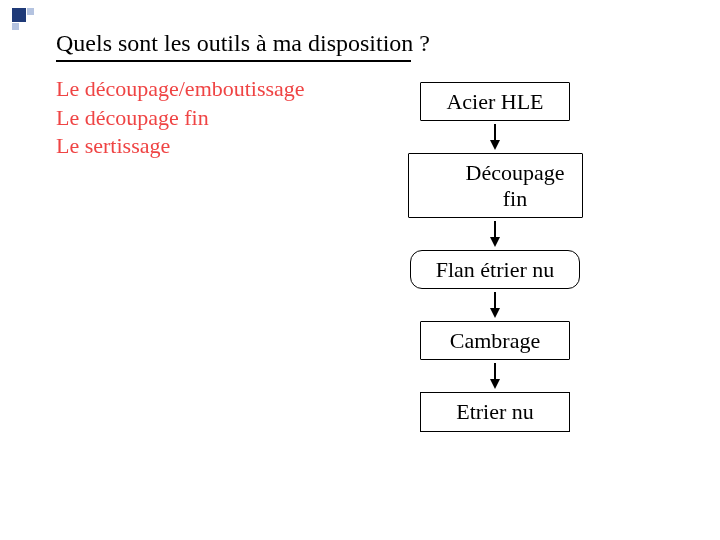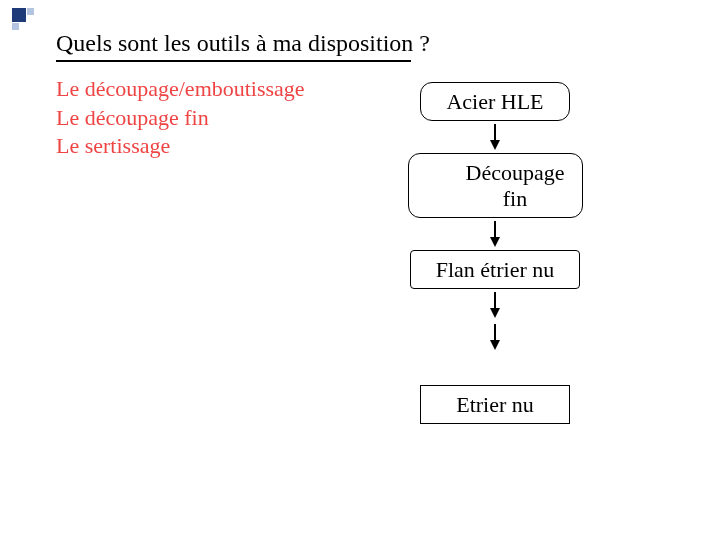--- a/index.html
+++ b/index.html
@@ -65,26 +65,26 @@
     align-items: center;
   }
   .box {
     border: 1.5px solid #000;
     text-align: center;
     font-size: 22px;
     padding: 6px 4px;
     line-height: 1.15;
     min-width: 150px;
   }
-  .box.rounded { border-radius: 12px; }
+  .box.rounded { border-radius: 1px; }
   .box-hle   { width: 150px; }
   .box-dec   { width: 175px; padding-left: 44px; }
-  .box-flan  { width: 170px; border-radius: 4px; }
+  .box-flan  { width: 170px; border-radius: 12px; }
   .box-camb  { width: 150px; }
-  .box-etr   { width: 150px; border-radius: 0; margin-top: 32px; }
+  .box-etr   { width: 150px; border-radius: 0; }
   .arrow {
     height: 28px;
     display: flex;
     align-items: center;
     justify-content: center;
     margin: 2px 0;
   }
   .arrow svg { display: block; }
 </style>
 </head>
@@ -127,20 +127,21 @@
 
   <div class="box box-flan">Flan étrier nu</div>
 
   <div class="arrow">
     <svg width="14" height="26">
         <line x1="7" y1="0" x2="7" y2="18" stroke="#000" stroke-width="2"></line>
         <polygon points="7,26 2,16 12,16" fill="#000"></polygon>
       </svg>
   </div>
 
+  <div class="box rounded box-camb">Cambrage</div>
 
   <div class="arrow">
     <svg width="14" height="26">
         <line x1="7" y1="0" x2="7" y2="18" stroke="#000" stroke-width="2"></line>
         <polygon points="7,26 2,16 12,16" fill="#000"></polygon>
       </svg>
   </div>
 
   <div class="box box-etr">Etrier nu</div>
 

